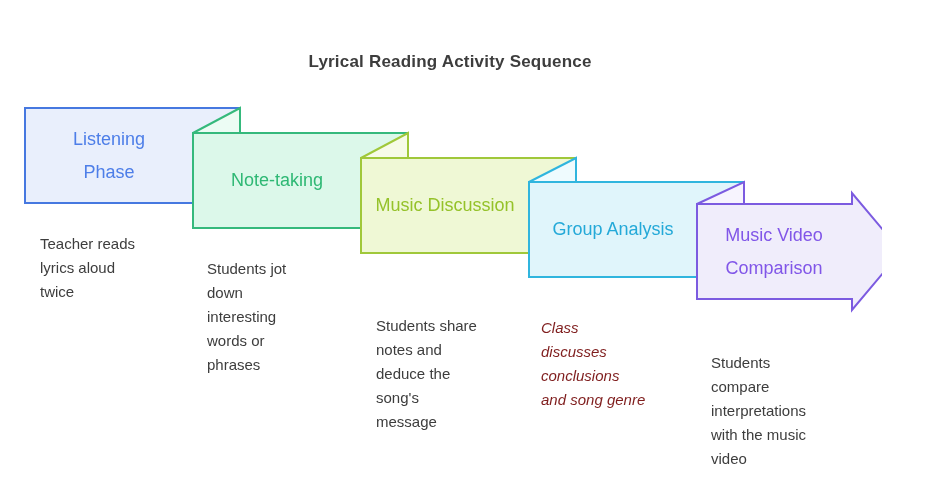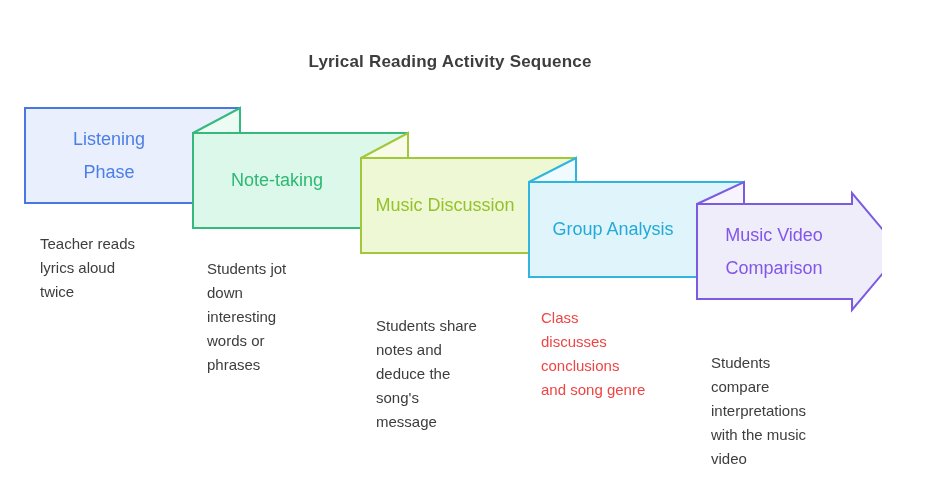--- a/index.html
+++ b/index.html
@@ -68,21 +68,21 @@
 interesting
 words or
 phrases</div>
 
   <div class="stage-desc" style="left: 376px; top: 282px; color: rgb(61, 61, 61); margin-top: 32px;">Students share
 notes and
 deduce the
 song's
 message</div>
 
-  <div class="stage-desc" style="left: 541px; top: 306px; color: #ef4444;">Class
+  <div class="stage-desc" style="left: 541px; top: 316px; color: #7f1d1d; font-style: italic;">Class
 discusses
 conclusions
 and song genre</div>
 
   <div class="stage-desc" style="left: 711px; top: 329px; color: rgb(61, 61, 61); margin-top: 22px;">Students
 compare
 interpretations
 with the music
 video</div>
 

